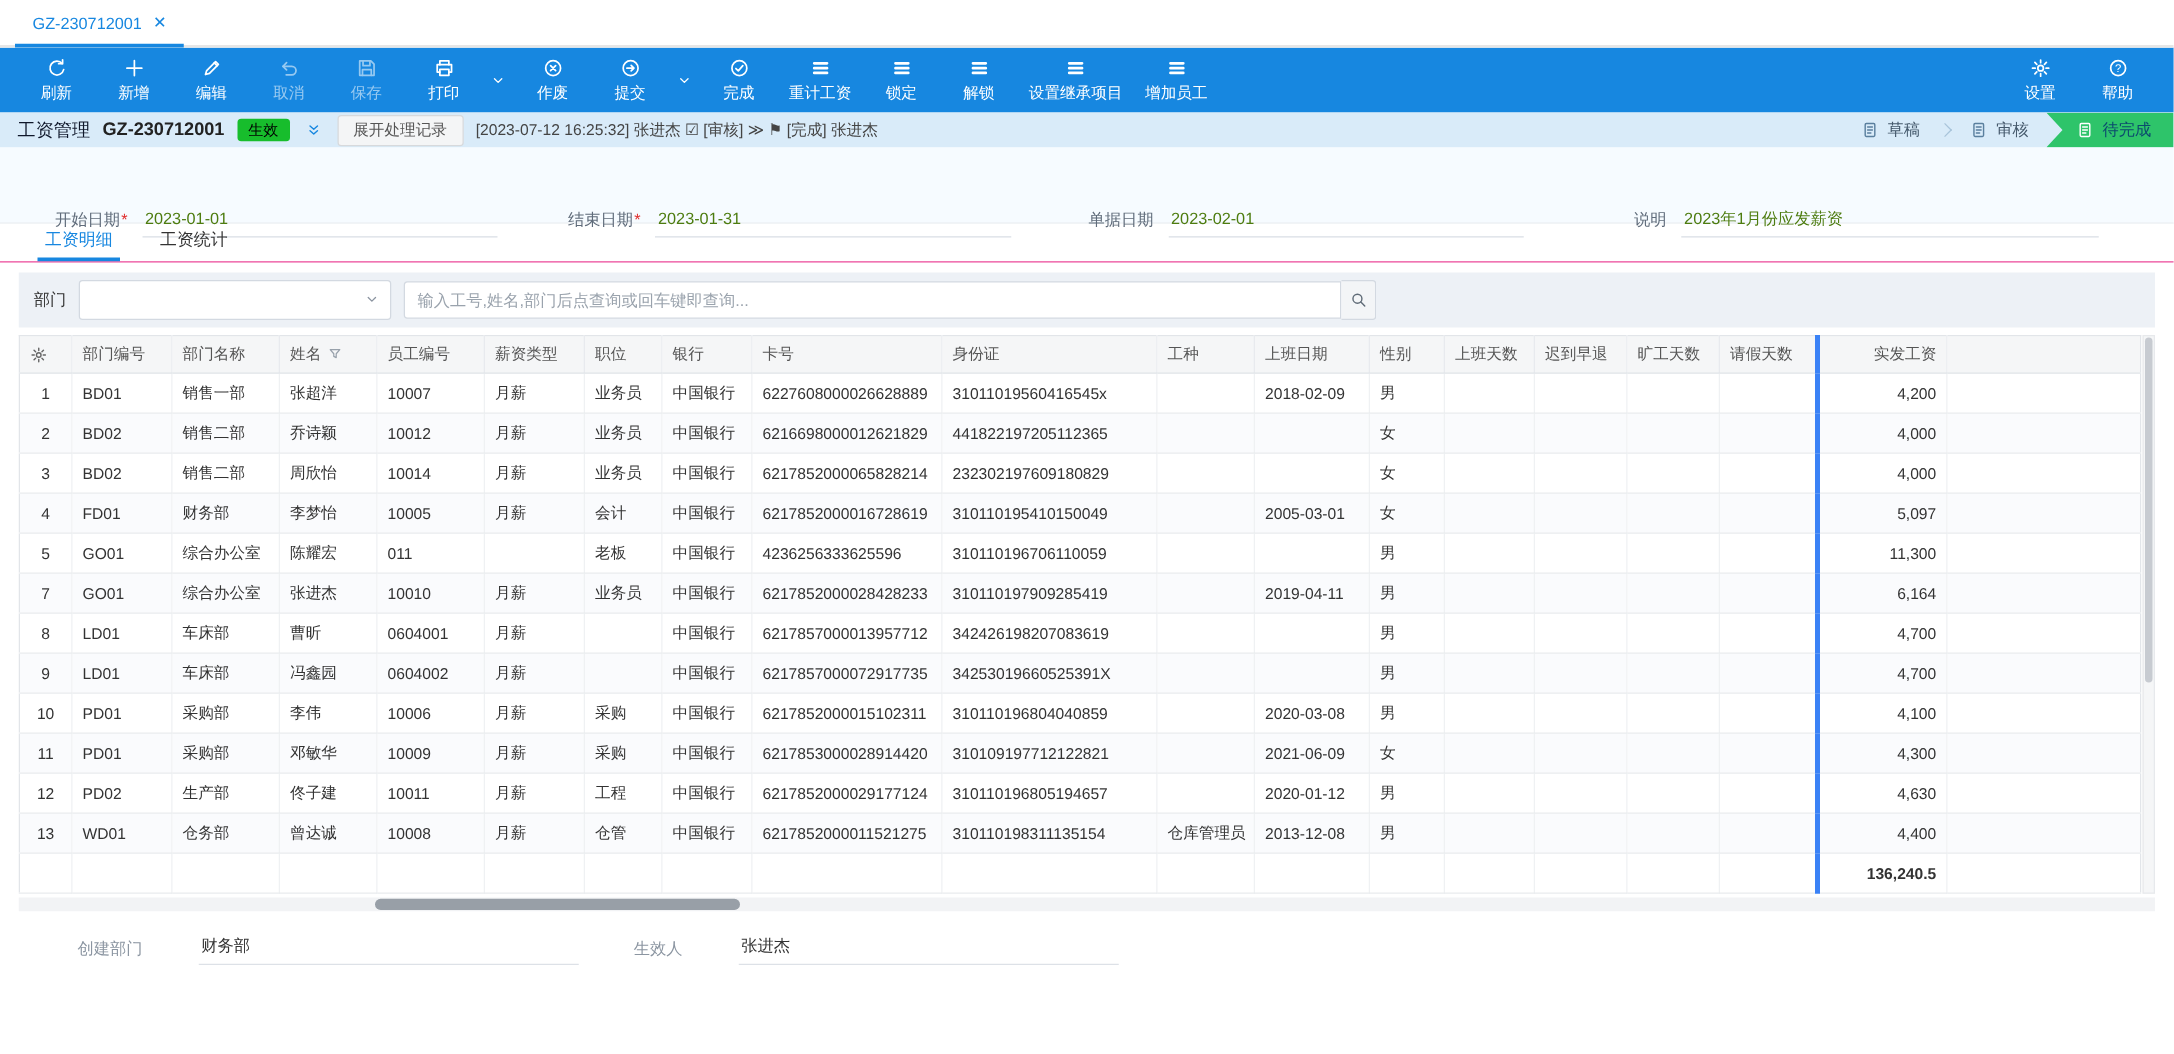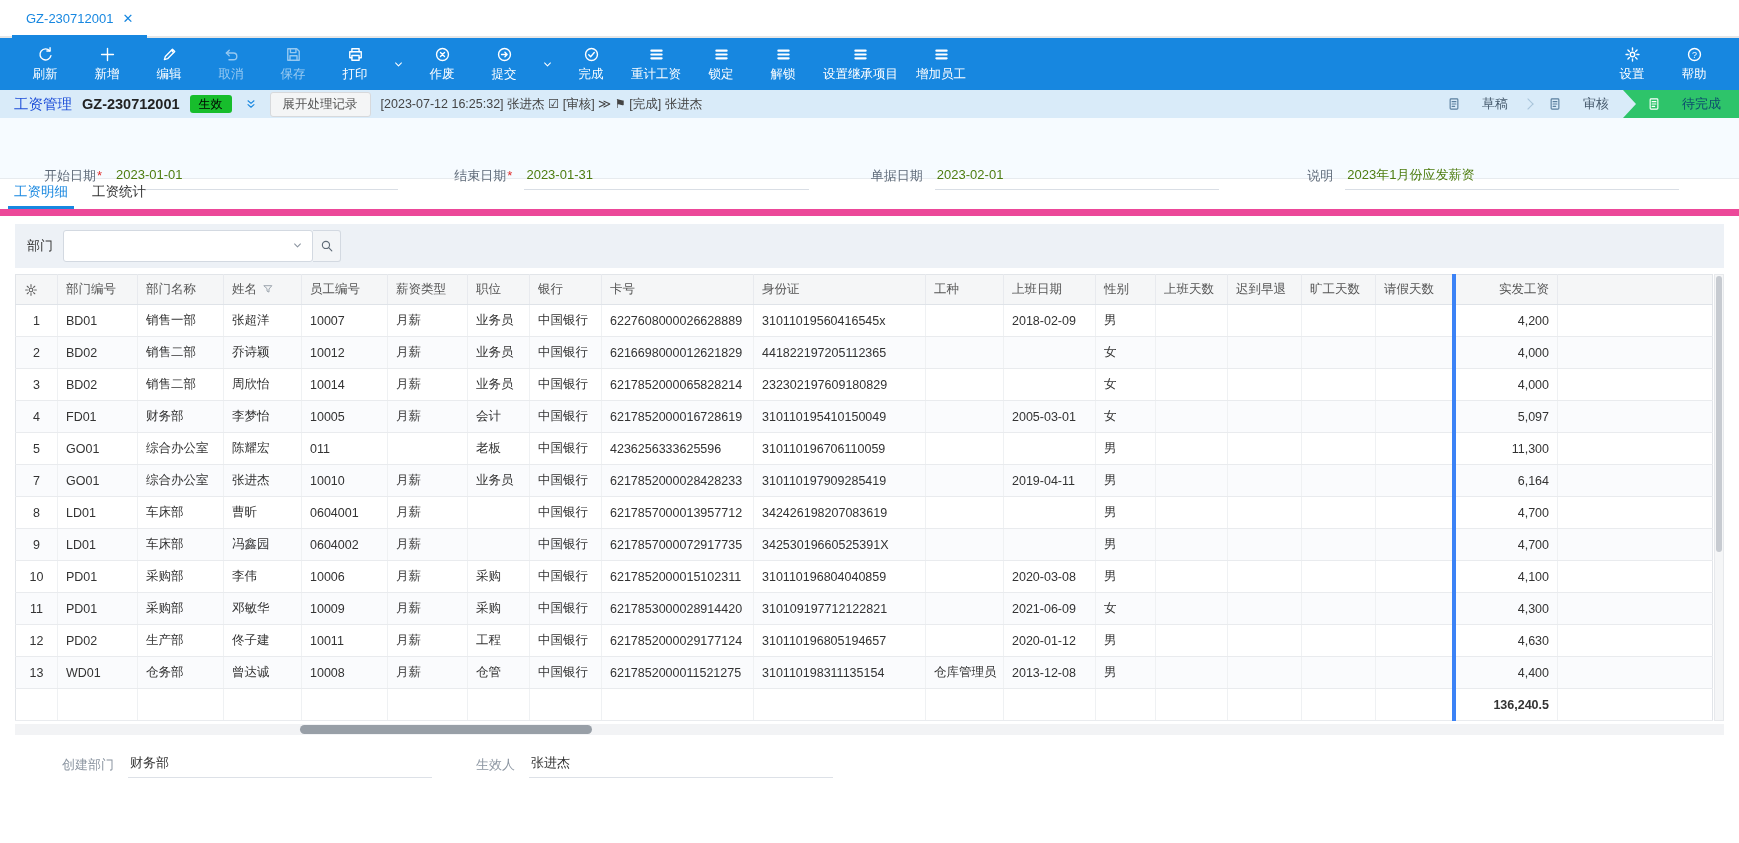--- a/index.html
+++ b/index.html
@@ -18,40 +18,40 @@
   
   .toolbar{height:52px;background:#1787e0;display:flex;align-items:center;padding:0 14px;}
   .tbtn{display:flex;flex-direction:column;align-items:center;justify-content:center;gap:3px;min-width:44px;padding:2px 9px;color:#fff;cursor:pointer;}
   .tbtn .ic{font-size:17px;height:17px;}
   .tbtn .tlabel{font-size:12.5px;white-space:nowrap;}
   .tbtn.disabled{opacity:.55;cursor:default;}
   .tcaret{color:#fff;font-size:13px;padding:0 6px;cursor:pointer;align-self:center;}
   .toolbar-right{margin-left:auto;display:flex;}
   
   .doc-header{height:28px;background:#d9ebf9;display:flex;align-items:center;padding:0 0 0 14px;gap:10px;}
-  .dh-module{font-size:14.5px;color:#1d4ed8;text-align:center;}
+  .dh-module{font-size:14.5px;color:#0f172a;text-align:center;}
   .dh-code{font-size:14.5px;font-weight:bold;color:#222;}
   .dh-badge{background:#17bd2c;color:#000000;font-size:12px;padding:2px 9px;border-radius:3px;line-height:1.2;}
   .dh-expand-icon{color:#1787e0;font-size:14px;cursor:pointer;padding:0 2px;}
   .dh-expand-btn{background:#f4f5f6;border:1px solid #d7d9dc;border-radius:3px;color:#555;font-size:12.5px;padding:3px 12px;cursor:pointer;white-space:nowrap;}
   .dh-trail{color:#444;font-size:12.5px;white-space:nowrap;}
   .dh-steps{margin-left:auto;display:flex;align-items:stretch;height:28px;}
-  .step{display:flex;align-items:center;gap:21px;padding:0 14px;color:#44586b;font-size:13px;}
+  .step{display:flex;align-items:center;gap:7px;padding:0 14px;color:#44586b;font-size:13px;}
   .step .ic{font-size:14px;color:#5a7f9e;}
   .step-sep{align-self:center;width:7px;height:7px;border-top:1px solid #a8c4da;border-right:1px solid #a8c4da;transform:rotate(45deg);margin:0 2px;}
   .step.active{background:#2ec46a;color:#0c4a6e;padding:0 18px 0 24px;clip-path:polygon(0 0,100% 0,100% 100%,0 100%,13px 50%);}
   .step.active .ic{color:#fff;}
   
   .form-row{height:60px;background:#f6fbff;display:grid;grid-template-columns:1fr 1fr 1fr 1.12fr;align-items:center;padding:0 8px 0 40px;border-bottom:1px solid #e7ebef;}
   .ffield{display:flex;align-items:center;padding-right:52px;margin-top:44px;}
   .ffield .flabel{color:#5f6b7a;font-size:13px;white-space:nowrap;min-width:62px;text-align:right;margin-right:12px;}
   .ffield .req{color:#e02b2b;margin-left:1px;}
   .ffield .fvalue{flex:1;border-bottom:1px solid #d9dee5;padding:4px 2px 5px;color:#4d7c0f;font-size:13px;min-height:17px;cursor:text;}
   
-  .tabs{height:30px;display:flex;gap:20px;padding:0 12px;border-bottom:7px solid #ec4899;align-items:flex-end;background:#fff;}
+  .tabs{height:30px;display:flex;gap:34px;padding:0 34px;border-bottom:1px solid #ec4899;align-items:flex-end;background:#fff;}
   .tab{padding:0 2px 8px;font-size:13.5px;color:#333;position:relative;cursor:pointer;white-space:nowrap;}
   .tab.active{color:#1787e0;}
   .tab.active::after{content:"";position:absolute;left:-4px;right:-4px;bottom:0;height:3px;background:#1787e0;}
   
   .filter-bar{margin:8px 15px 0;background:#edf1f6;padding:7px 8px;display:flex;align-items:center;height:30px;}
   .filter-bar .dept-label{color:#333;margin:0 10px 0 4px;}
   .dept-select{width:248px;height:30px;background:#fff;border:1px solid #d3d9e1;border-radius:3px;position:relative;cursor:pointer;}
   .dept-select .ic{position:absolute;right:8px;top:8px;font-size:13px;color:#8b94a0;}
   .search-input{width:728px;height:28px;background:#fff;border:1px solid #d3d9e1;border-radius:3px 0 0 3px;margin-left:10px;padding:0 10px;font-size:13px;color:#333;outline:none;font-family:inherit;}
   .search-input::placeholder{color:#9aa3ad;}
@@ -71,21 +71,21 @@
   .grid th.salary,.grid td.salary{border-left:4px solid #3b82f6;}
   .grid th.filler,.grid td.filler{border-right:none;}
   .grid tr.total td{background:#fff;font-weight:bold;}
   
   .vscroll{position:absolute;top:0;right:0;width:10px;height:100%;background:#f5f6f7;border:1px solid #e7e9ec;box-sizing:border-box;}
   .vscroll .thumb{position:absolute;top:1px;left:1px;right:1px;height:62%;background:#c7cbd1;border-radius:4px;}
   .hscroll{margin:3px 0 0 15px;width:1709px;height:11px;background:#f2f3f5;position:relative;}
   .hscroll .thumb{position:absolute;left:285px;width:292px;top:1px;bottom:1px;background:#989fa7;border-radius:5px;cursor:pointer;}
   
   .footer-row{margin-top:16px;display:flex;padding-left:62px;gap:44px;}
-  .ffoot{display:flex;align-items:center;}
+  .ffoot{display:flex;align-items:center;gap:31px;}
   .ffoot .flabel{color:#8b95a1;font-size:13px;margin-right:14px;white-space:nowrap;}
   .ffoot .fvalue{width:300px;border-bottom:1px solid #dde1e7;padding:3px 2px 5px;color:#333;font-size:13px;min-height:16px;}
 </style>
 </head>
 <body>
 
 <div class="tabbar">
   <div class="doc-tab">
     <span>GZ-230712001</span>
     <span class="close">✕</span>
@@ -314,20 +314,21 @@
 
 <div class="filter-bar">
   <span class="dept-label">部门</span>
   <div class="dept-select">
     <span class="ic" id="sel-chev">
         <svg viewBox="0 0 16 16" style="width:13px;height:13px">
           <path d="M4.4 6.1L8 9.7l3.6-3.6"></path>
         </svg>
       </span>
   </div>
+  <input class="search-input" type="text" placeholder="输入工号,姓名,部门后点查询或回车键即查询..." style="">
   <div class="search-btn">
     <span class="ic" id="search-ic">
         <svg viewBox="0 0 16 16" style="width:14px;height:14px">
           <circle cx="6.8" cy="6.8" r="4.1"></circle>
           <path d="M9.9 9.9l3.6 3.6"></path>
         </svg>
       </span>
   </div>
 </div>
 

